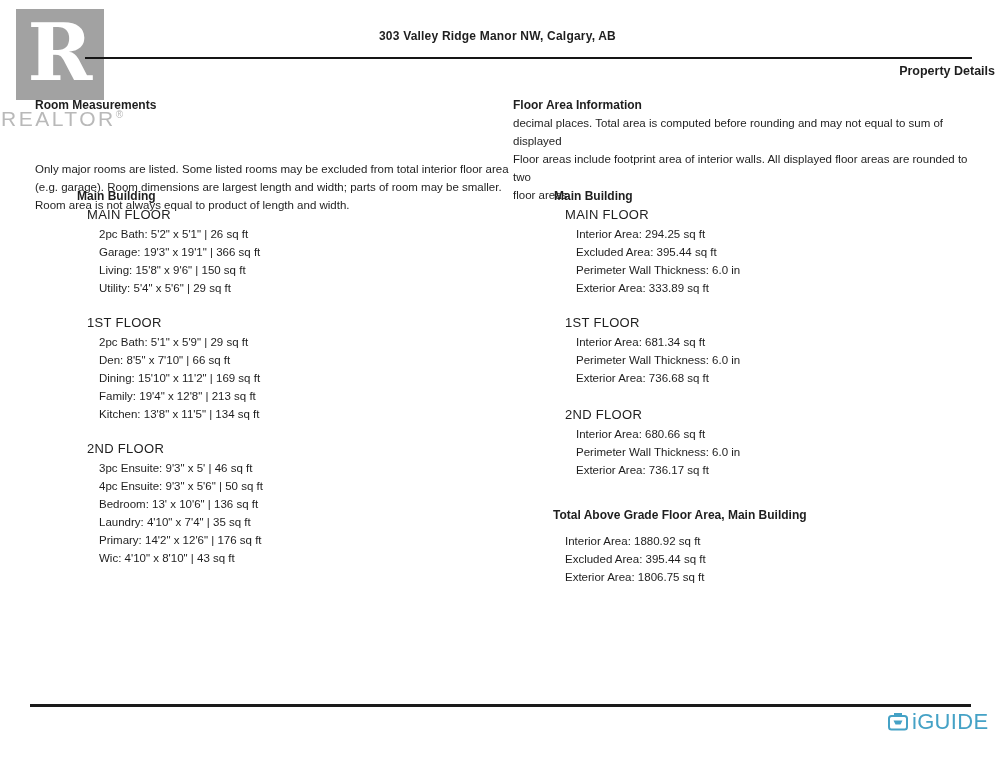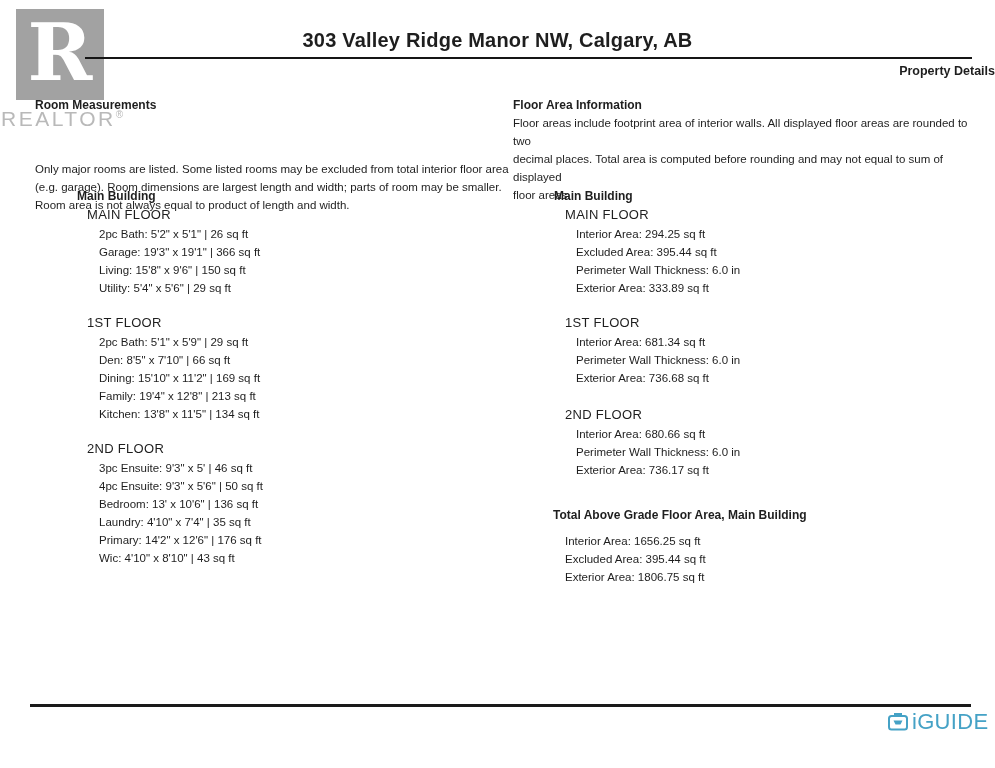--- a/index.html
+++ b/index.html
@@ -17,21 +17,21 @@
     color:#ffffff; line-height:1; transform:translateY(-2px);
   }
   .wm-word {
     position:absolute; left:1px; top:107px; font-size:21px; color:#b9b9b9;
     letter-spacing:2.5px; font-weight:400; white-space:nowrap;
   }
   .wm-reg { font-size:10px; vertical-align:super; letter-spacing:0; }
   
   .title {
     position:absolute; left:0; right:0; top:29px; text-align:center;
-    font-size:20px; font-weight:bold; letter-spacing:0.2px;
+    font-size:12px; font-weight:bold; letter-spacing:0.2px;
   }
   .title-rule { position:absolute; left:85px; top:57px; width:887px; height:2px; background:#151515; }
   .subtitle {
     position:absolute; left:0; right:0; top:64px; text-align:right;
     font-size:12.5px; font-weight:bold;
   }
   
   .sec-heading { position:absolute; font-size:12px; font-weight:bold; white-space:nowrap; }
   .sec-desc { position:absolute; font-size:11.5px; line-height:18px; width:475px; }
   .bld-name { position:absolute; font-size:12px; font-weight:bold; white-space:nowrap; }
@@ -90,22 +90,22 @@
     <div>3pc Ensuite: 9'3" x 5' | 46 sq ft</div>
     <div>4pc Ensuite: 9'3" x 5'6" | 50 sq ft</div>
     <div>Bedroom: 13' x 10'6" | 136 sq ft</div>
     <div>Laundry: 4'10" x 7'4" | 35 sq ft</div>
     <div>Primary: 14'2" x 12'6" | 176 sq ft</div>
     <div>Wic: 4'10" x 8'10" | 43 sq ft</div>
   </div>
 
   <div class="sec-heading" style="left:513px; top:98px;">Floor Area Information</div>
   <div class="sec-desc" style="left:513px; top:114px;">
+    <div>decimal places. Total area is computed before rounding and may not equal to sum of displayed</div>
     <div>Floor areas include footprint area of interior walls. All displayed floor areas are rounded to two</div>
-    <div>decimal places. Total area is computed before rounding and may not equal to sum of displayed</div>
     <div>floor areas.</div>
   </div>
 
   <div class="bld-name" style="left:554px; top:189px;">Main Building</div>
 
   <div class="floor-name" style="left:565px; top:207px;">MAIN FLOOR</div>
   <div class="lines" style="left:576px; top:225px;">
     <div>Interior Area: 294.25 sq ft</div>
     <div>Excluded Area: 395.44 sq ft</div>
     <div>Perimeter Wall Thickness: 6.0 in</div>
@@ -121,21 +121,21 @@
 
   <div class="floor-name" style="left:565px; top:407px;">2ND FLOOR</div>
   <div class="lines" style="left:576px; top:425px;">
     <div>Interior Area: 680.66 sq ft</div>
     <div>Perimeter Wall Thickness: 6.0 in</div>
     <div>Exterior Area: 736.17 sq ft</div>
   </div>
 
   <div class="bld-name" style="left:553px; top:508px;">Total Above Grade Floor Area, Main Building</div>
   <div class="lines" style="left:565px; top:532px;">
-    <div>Interior Area: 1656.25 sq ft</div>
+    <div>Interior Area: 1880.92 sq ft</div>
     <div>Excluded Area: 395.44 sq ft</div>
     <div>Exterior Area: 1806.75 sq ft</div>
   </div>
 
   <div class="footer-rule"></div>
 
   <div class="brand">
     <span style="display:inline-flex;">
       <svg width="24" height="24" viewBox="0 0 24 24">
         <rect x="3" y="6" width="18" height="13.5" rx="2.5" fill="none" stroke="#45a2c6" stroke-width="2"></rect>

